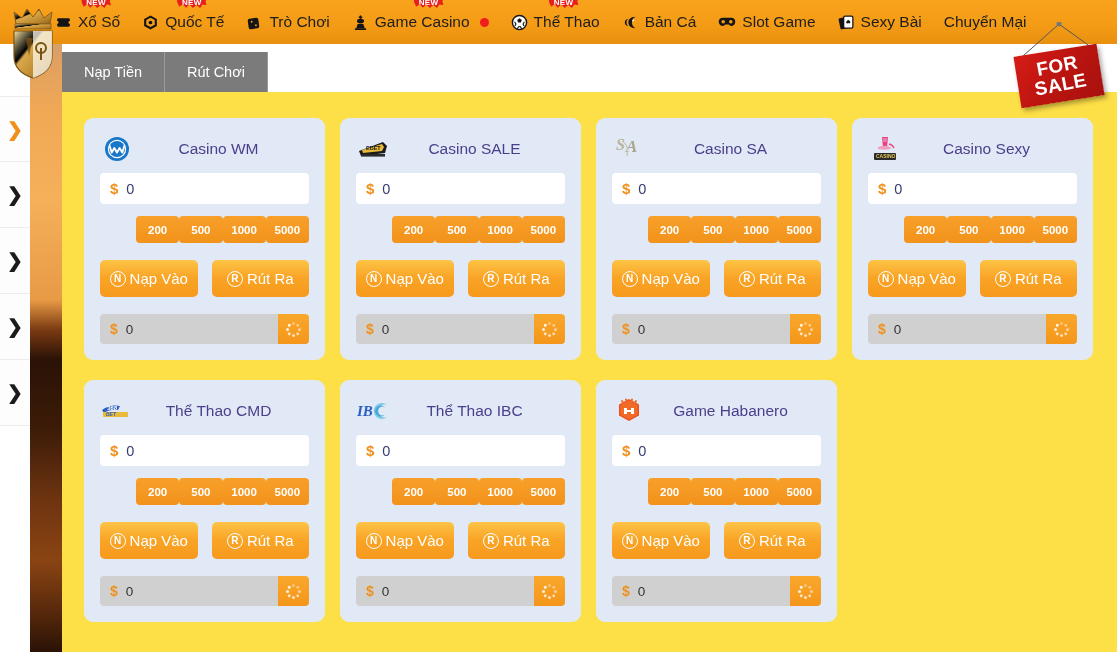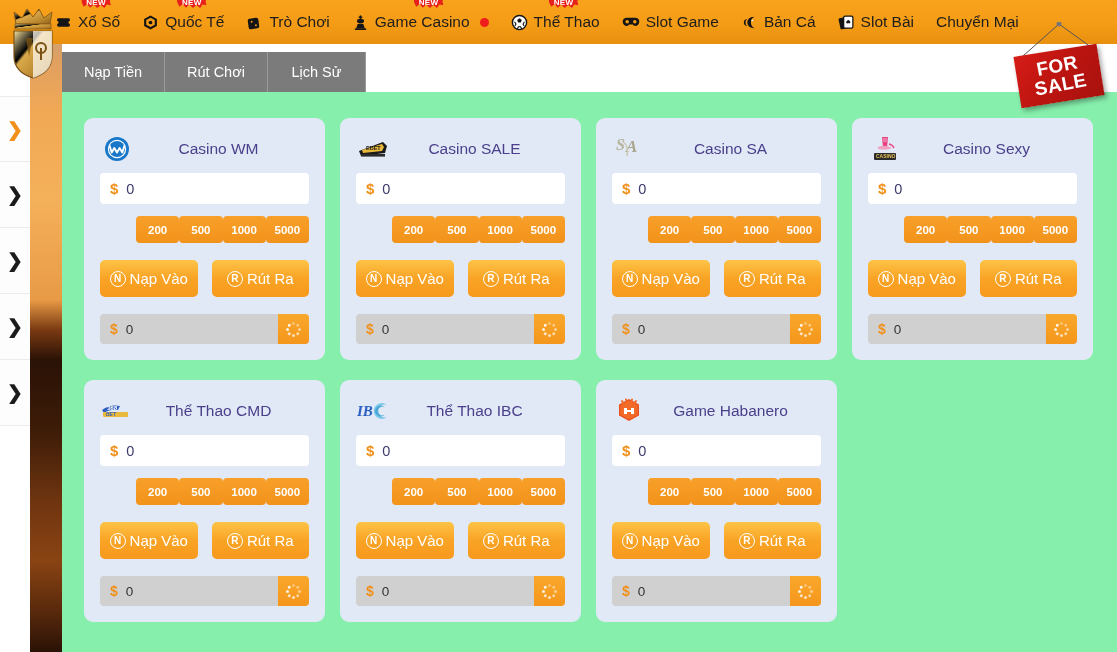--- a/index.html
+++ b/index.html
@@ -211,21 +211,21 @@
     border-right: none;
   }
 
   
   .content {
     position: absolute;
     left: 62px;
     top: 92px;
     width: 1055px;
     height: 560px;
-    background: #86efac;
+    background: #fde047;
     z-index: 22;
     padding: 26px 0 0 22px;
     overflow: hidden;
   }
   .grid {
     display: flex;
     flex-wrap: wrap;
     gap: 20px 15px;
     width: 1028px;
   }
@@ -421,47 +421,47 @@
               <circle cx="12" cy="12" r="10" fill="#fff" stroke="#151515" stroke-width="2"></circle>
               <path d="M12 6l3.2 2.3-1.2 3.8h-4L8.8 8.3Z" fill="#151515"></path>
               <path d="M5 11l2 3-1.5 3M19 11l-2 3 1.5 3M9 21l1.5-3h3L15 21" stroke="#151515" stroke-width="1.6" fill="none"></path>
             </svg>
           </span>
           <span>Thể Thao</span>
           <span class="new-badge">NEW</span>
         </div>
         <div class="nav-item">
           <span class="nav-ico">
+            <svg width="17" height="17" viewBox="0 0 24 24" fill="#151515">
+              <path d="M19 4c-7 0-10 4-10 8s3 8 10 8c-4-2-5-5-5-8s1-6 5-8Z"></path>
+              <path d="M9 7C6 7 4 9 4 12s2 5 5 5c-2-1.4-2.6-3-2.6-5S7 8.4 9 7Z"></path>
+              <circle cx="16" cy="9" r="1.2" fill="#fff"></circle>
+            </svg>
+          </span>
+          <span>Bản Cá</span>
+        </div>
+        <div class="nav-item">
+          <span class="nav-ico">
             <svg width="18" height="17" viewBox="0 0 26 18" fill="#151515">
               <path d="M7 2h12a6 6 0 0 1 0 12 4 4 0 0 1-3.4-2h-5.2A4 4 0 0 1 7 14 6 6 0 0 1 7 2Z"></path>
               <circle cx="7.5" cy="8" r="2.6" fill="#f59c16"></circle>
               <circle cx="18.5" cy="8" r="2.6" fill="#f59c16"></circle>
             </svg>
           </span>
           <span>Slot Game</span>
-        </div>
-        <div class="nav-item">
-          <span class="nav-ico">
-            <svg width="17" height="17" viewBox="0 0 24 24" fill="#151515">
-              <path d="M19 4c-7 0-10 4-10 8s3 8 10 8c-4-2-5-5-5-8s1-6 5-8Z"></path>
-              <path d="M9 7C6 7 4 9 4 12s2 5 5 5c-2-1.4-2.6-3-2.6-5S7 8.4 9 7Z"></path>
-              <circle cx="16" cy="9" r="1.2" fill="#fff"></circle>
-            </svg>
-          </span>
-          <span>Bản Cá</span>
         </div>
         <div class="nav-item">
           <span class="nav-ico">
             <svg width="17" height="17" viewBox="0 0 24 24">
               <rect x="2" y="5" width="12" height="16" rx="2" fill="#151515" transform="rotate(-12 8 13)"></rect>
               <rect x="8" y="3" width="13" height="17" rx="2" fill="#fff" stroke="#151515" stroke-width="1.8"></rect>
               <path d="M14.5 8c1.6 1.2 3 2.4 3 3.7a1.7 1.7 0 0 1-3 1 1.7 1.7 0 0 1-3-1c0-1.3 1.4-2.5 3-3.7Z" fill="#151515"></path>
             </svg>
           </span>
-          <span>Slot Bài</span>
+          <span>Sexy Bài</span>
         </div>
         <div class="nav-item">
           <span>Chuyển Mại</span>
         </div>
       </div>
   </div>
 
   <div class="logo">
     <svg viewBox="0 0 54 76" width="54" height="76">
       <defs>
@@ -513,23 +513,20 @@
       </div>
     </div>
 
   <div class="tabbar" id="tabbar">
       <div class="tab">
         <span>Nạp Tiền</span>
       </div>
       <div class="tab">
         <span>Rút Chơi</span>
       </div>
-      <div class="tab">
-        <span>Lịch Sử</span>
-      </div>
     </div>
 
   <div class="content">
     <div class="grid" id="card-grid">
         <div class="card">
           <div class="card-head">
             <div class="card-logo">
               <svg width="26" height="26" viewBox="0 0 26 26">
                 <circle cx="13" cy="13" r="12" fill="#1877c9"></circle>
                 <circle cx="13" cy="13" r="9.2" fill="#fff"></circle>

